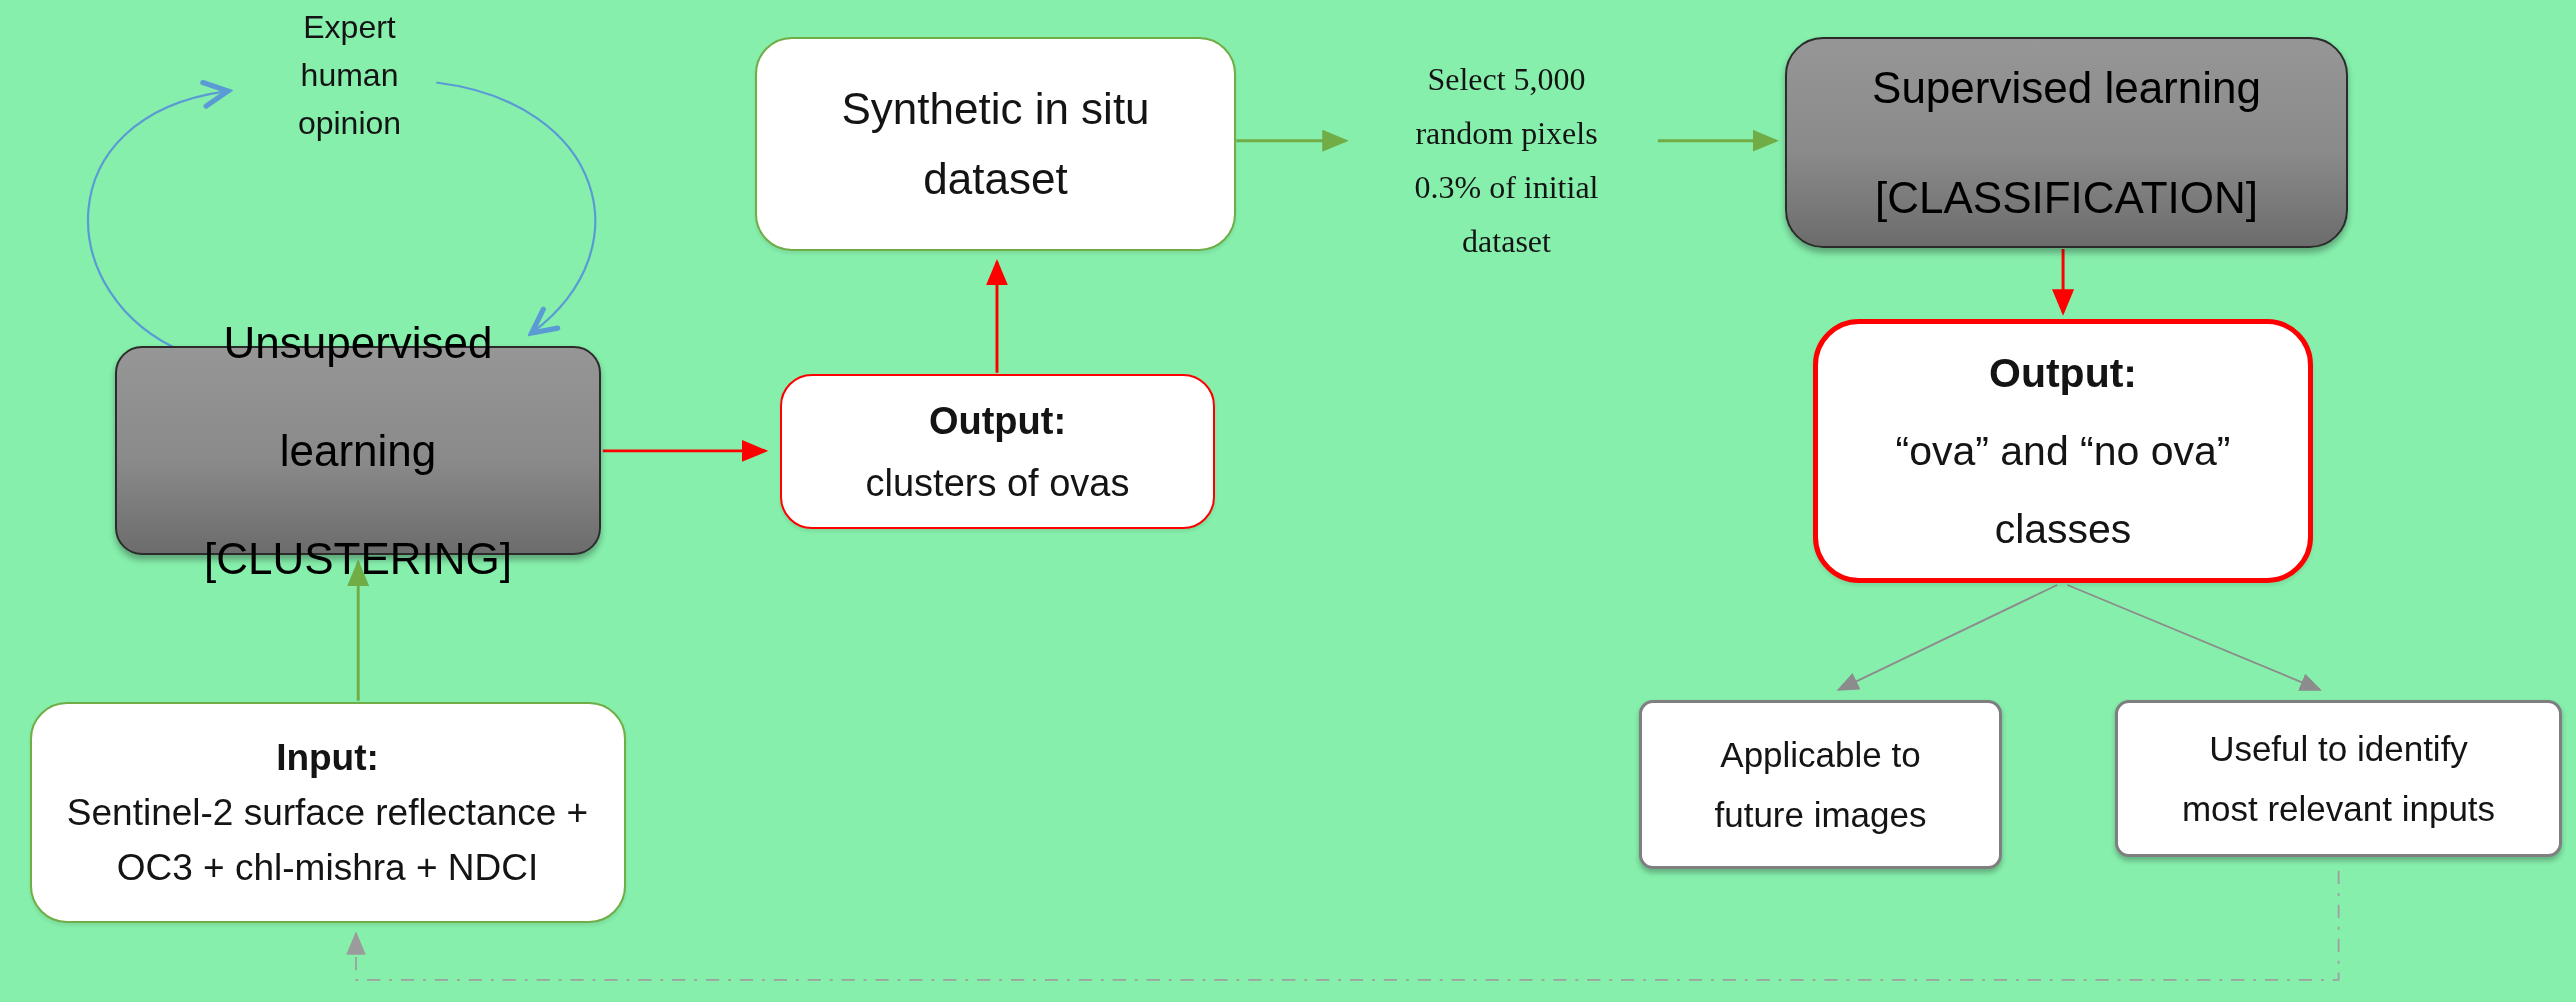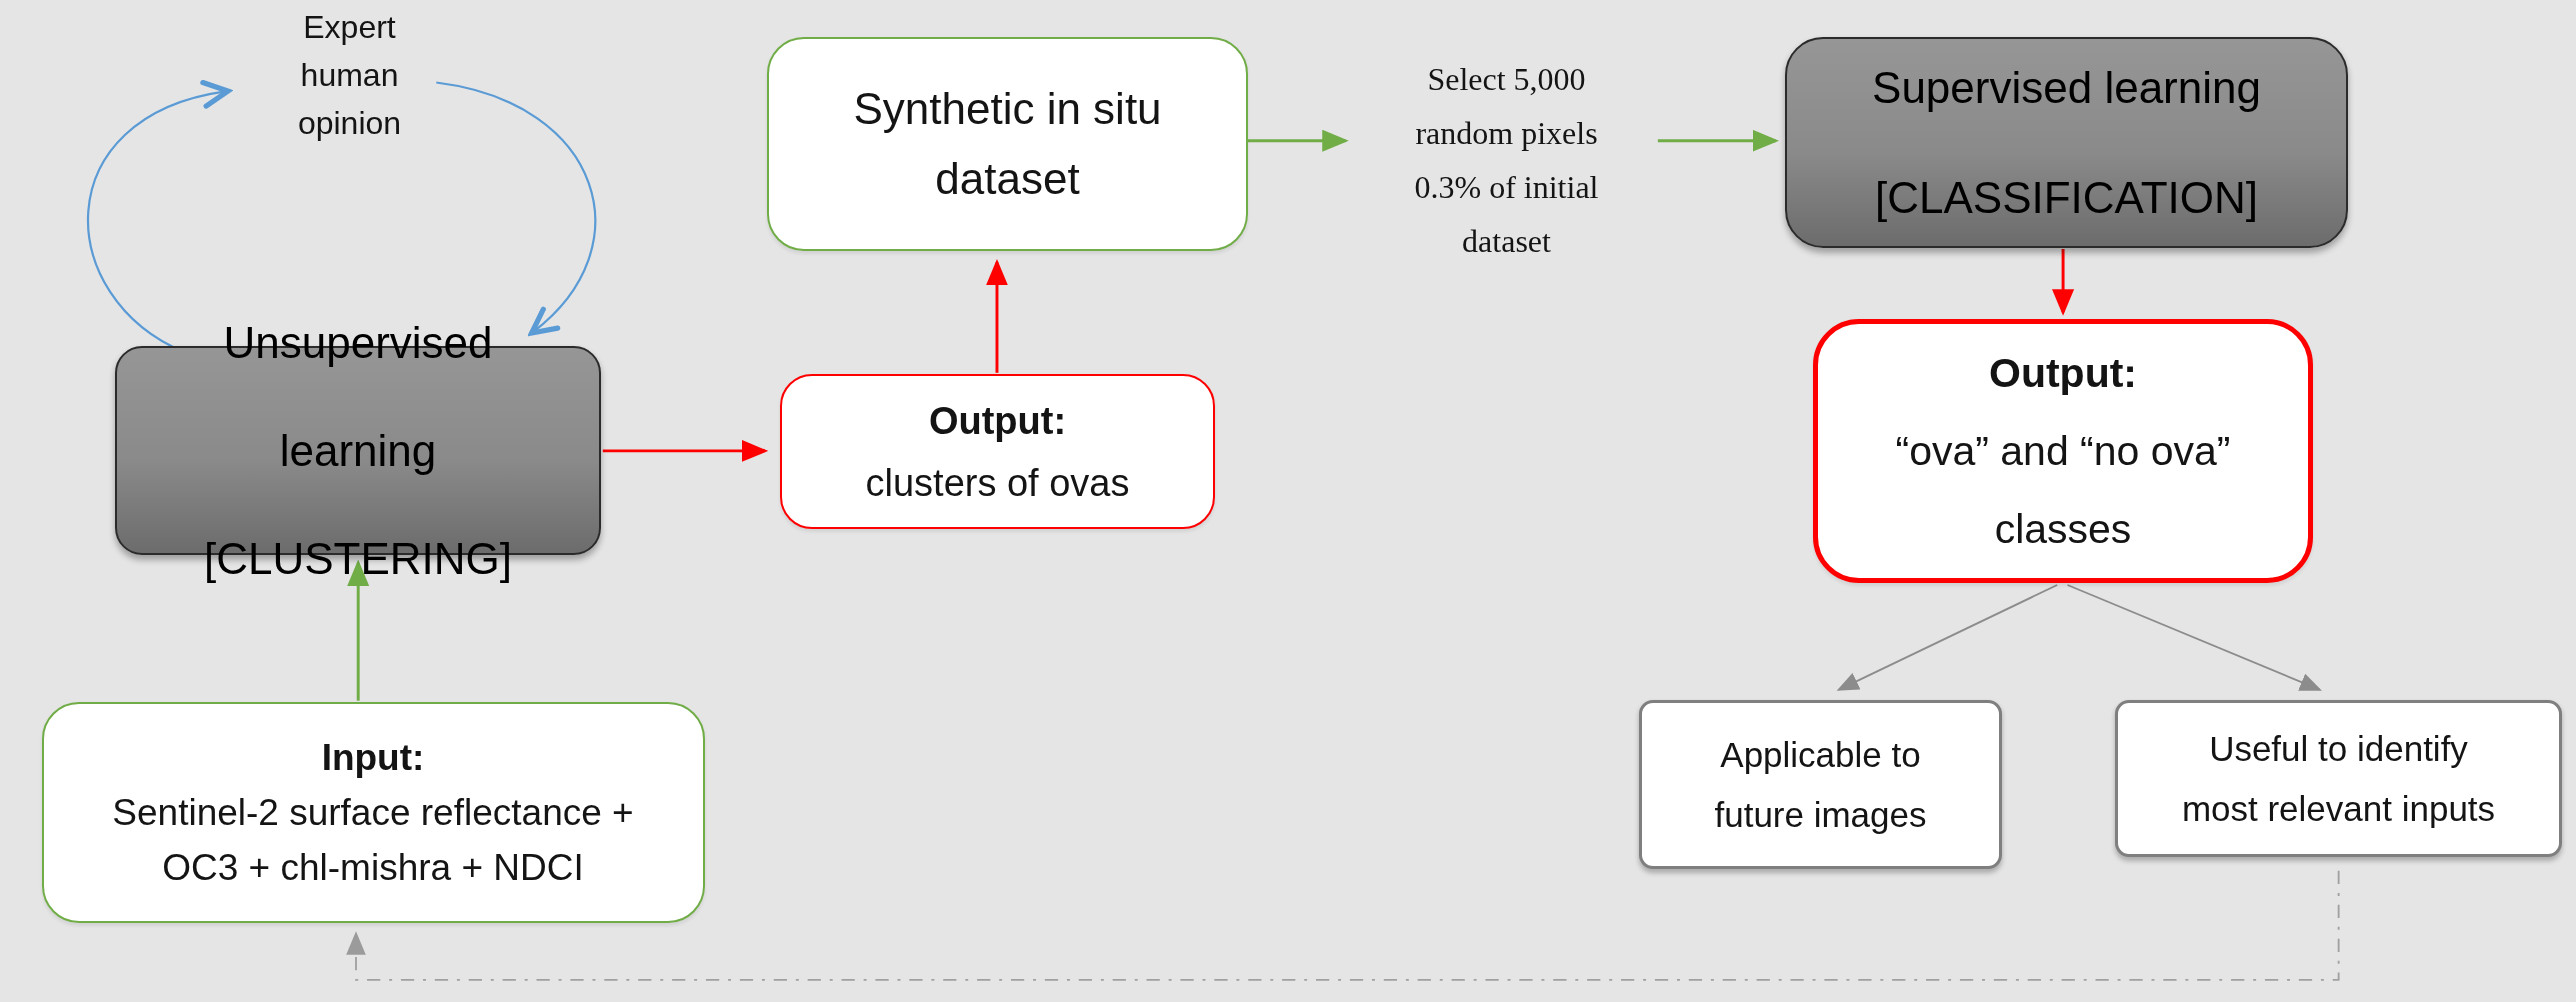--- a/index.html
+++ b/index.html
@@ -1,19 +1,19 @@
 <!DOCTYPE html>
 <html style="--green: #70AD47; --red: #FF0000; --blue: #5B9BD5; --gray-border: #7F7F7F; --gray-box-border: #2B2B2B; --connector-gray: #8C8C8C; --dash-gray: #A0A0A0; --text: #141414;font-size:11.8px"><head>
 <meta charset="utf-8">
 <style>
   html,body{margin:0;padding:0;background:#ffffff;}
   #canvas{
     position:relative;
     width:2576px;height:1002px;
-    background:#e5e5e5;
+    background:#86efac;
     font-family:"Liberation Sans", sans-serif;
     color:var(--text,#141414);
     overflow:hidden;
   }
   #edges{position:absolute;left:0;top:0;width:2576px;height:1002px;}
   .box{
     position:absolute;box-sizing:border-box;
     display:flex;flex-direction:column;align-items:center;justify-content:center;
     text-align:center;background:#ffffff;
   }
@@ -27,21 +27,20 @@
     border:2.2px solid var(--gray-box-border,#2b2b2b);
     border-radius:38px;
     box-shadow:0 4.4px 6.6px rgba(0,0,0,0.30);
     color:#000;
     gap:40px;
   }
   .green-node{
     border:2.9px solid var(--green,#70AD47);
     border-radius:37px;
     box-shadow:0 2.2px 3.7px rgba(0,0,0,0.08);
-    margin-left:12px;
   }
   .red-node{
     border:2.9px solid var(--red,#FF0000);
     border-radius:32px;
     box-shadow:0 2.2px 3.7px rgba(0,0,0,0.08);
   }
   .red-node-thick{
     border:5.2px solid var(--red,#FF0000);
     border-radius:46px;
     box-shadow:0 2.2px 3.7px rgba(0,0,0,0.08);
@@ -56,21 +55,21 @@
   
   #expert-label   {left:217px; top:1.5px;   width:265px; height:147px; font-size:32px; line-height:48px;}
   #unsupervised   {left:115px; top:346px; width:486px; height:209px; font-size:44px; line-height:68px;border-radius:27px;}
   #synthetic      {left:755px;top:37px;  width:481px; height:214px; font-size:44px; line-height:70px;}
   #output1        {left:780px;top:374px; width:435px; height:155px; font-size:38px; line-height:62px;}
   #select-label   {left:1337px;top:22px;  width:339px; height:276px; font-size:32px; line-height:54px;font-family:Liberation Serif, serif;}
   #supervised     {left:1785px;top:37px;  width:563px; height:211px; font-size:44px; line-height:70px;}
   #output2        {left:1813px;top:319px; width:500px; height:264px; font-size:41px; line-height:78px;}
   #applicable     {left:1639px;top:700px; width:363px; height:169px; font-size:35px; line-height:60px;}
   #useful         {left:2115px;top:700px; width:447px; height:157px; font-size:35px; line-height:60px;}
-  #input-node     {left:29.5px;  top:702px; width:663px; height:221px; font-size:37px; line-height:55px;}
+  #input-node     {left:29.5px;  top:702px; width:596px; height:221px; font-size:37px; line-height:55px;}
 </style>
 </head>
 <body>
 
 <div id="canvas">
 
   <svg id="edges" viewBox="0 0 3496 1360">
     <defs>
       <marker id="mRed" viewBox="0 0 12 10" refX="10.5" refY="5" markerWidth="36" markerHeight="30" orient="auto" markerUnits="userSpaceOnUse">
         <path d="M0 0 L12 5 L0 10 Z" fill="#FF0000"></path>

